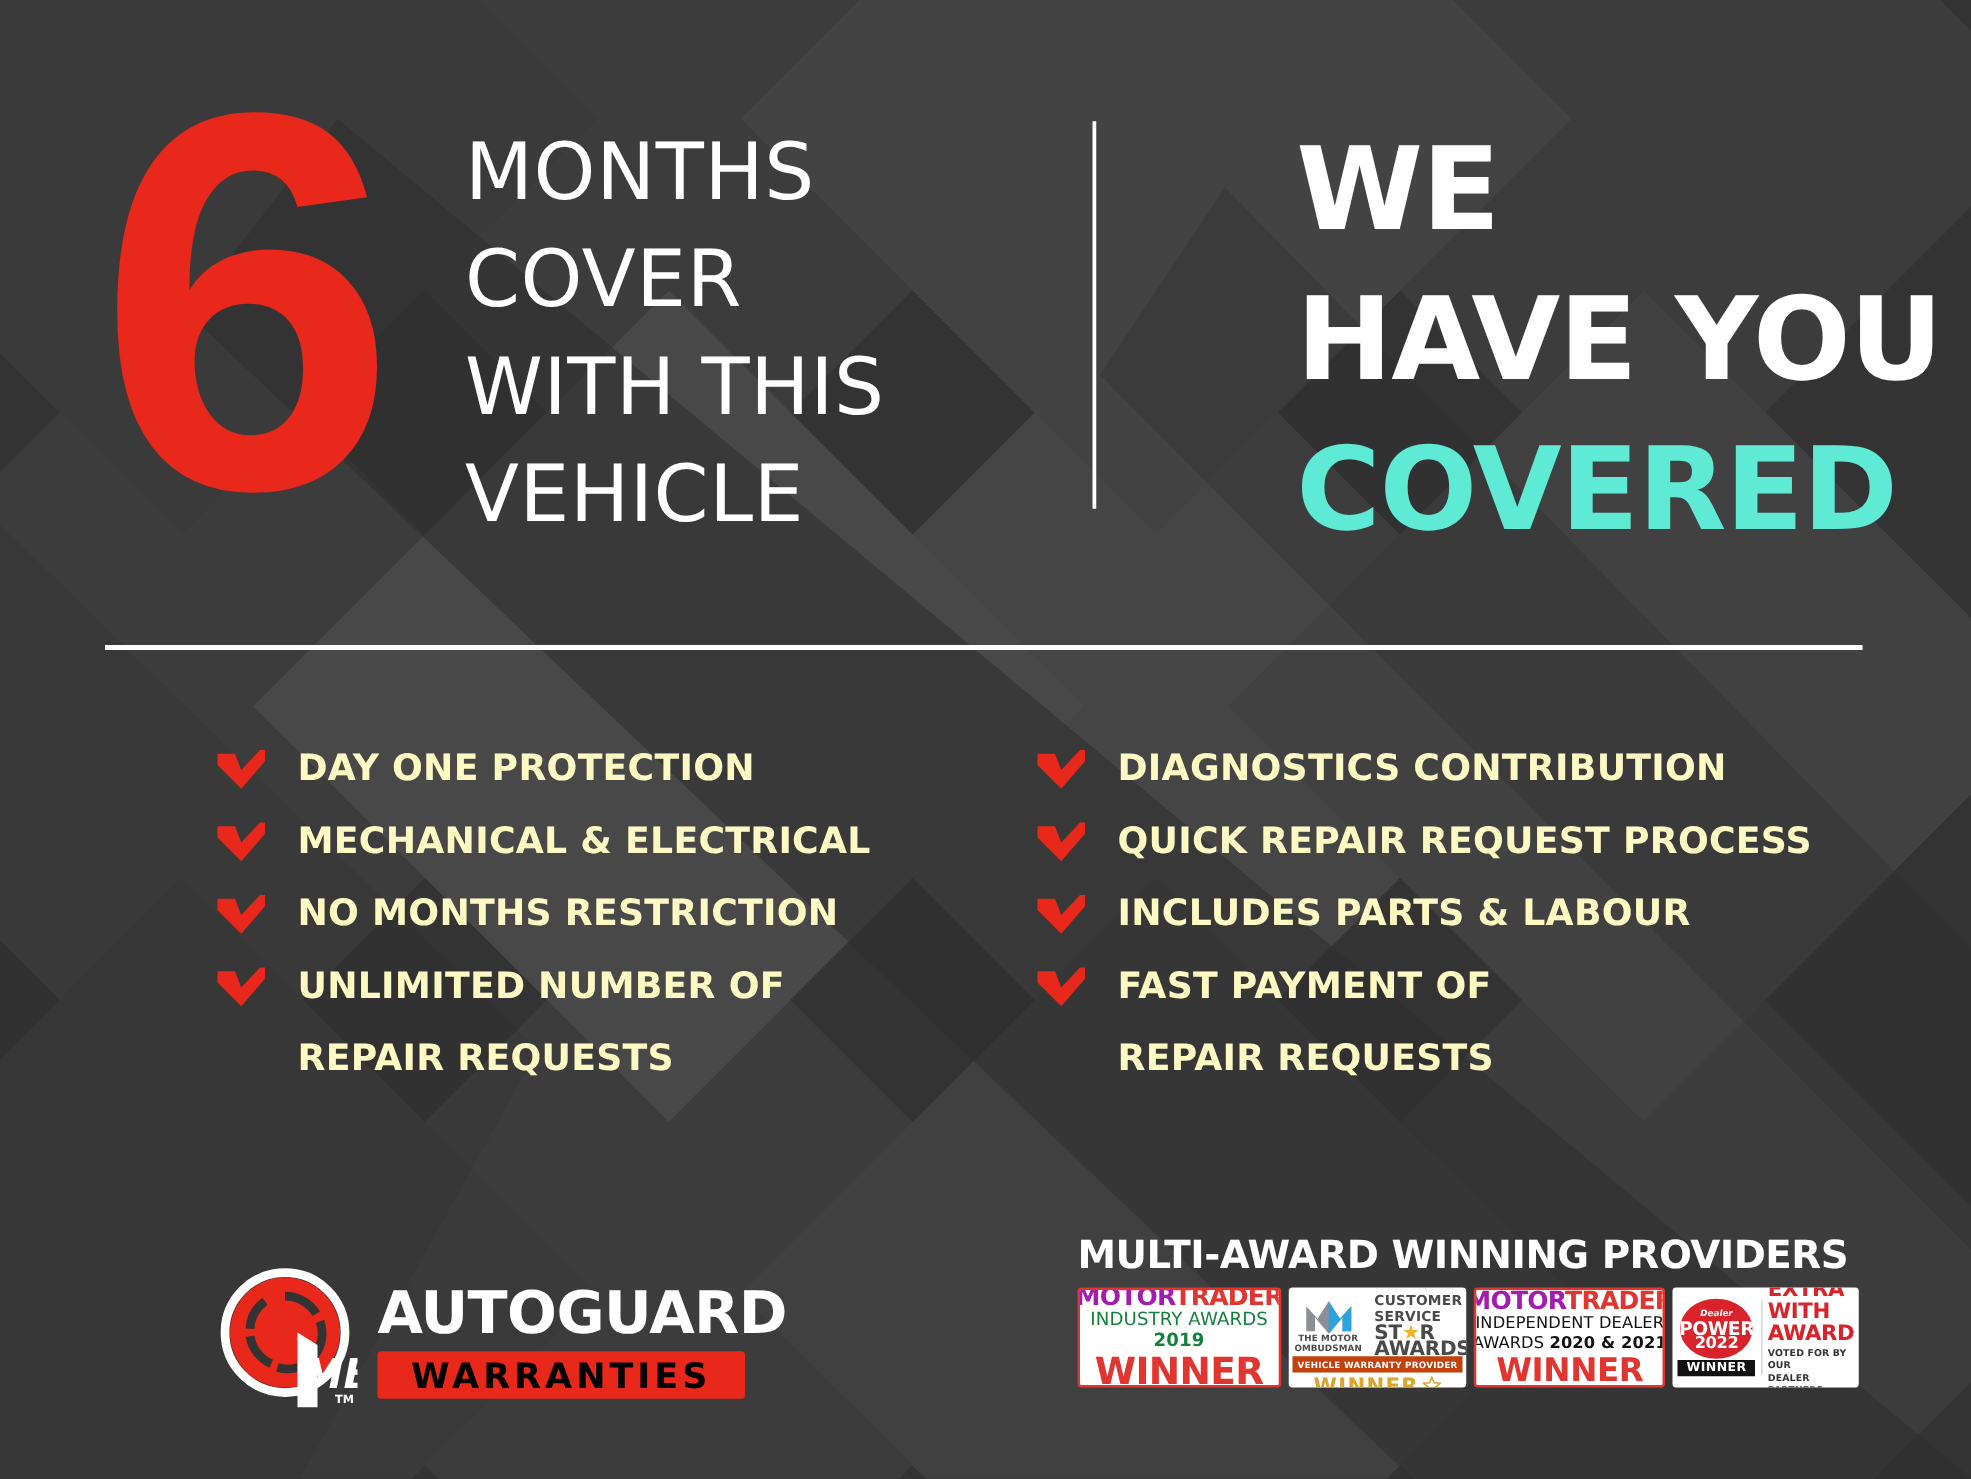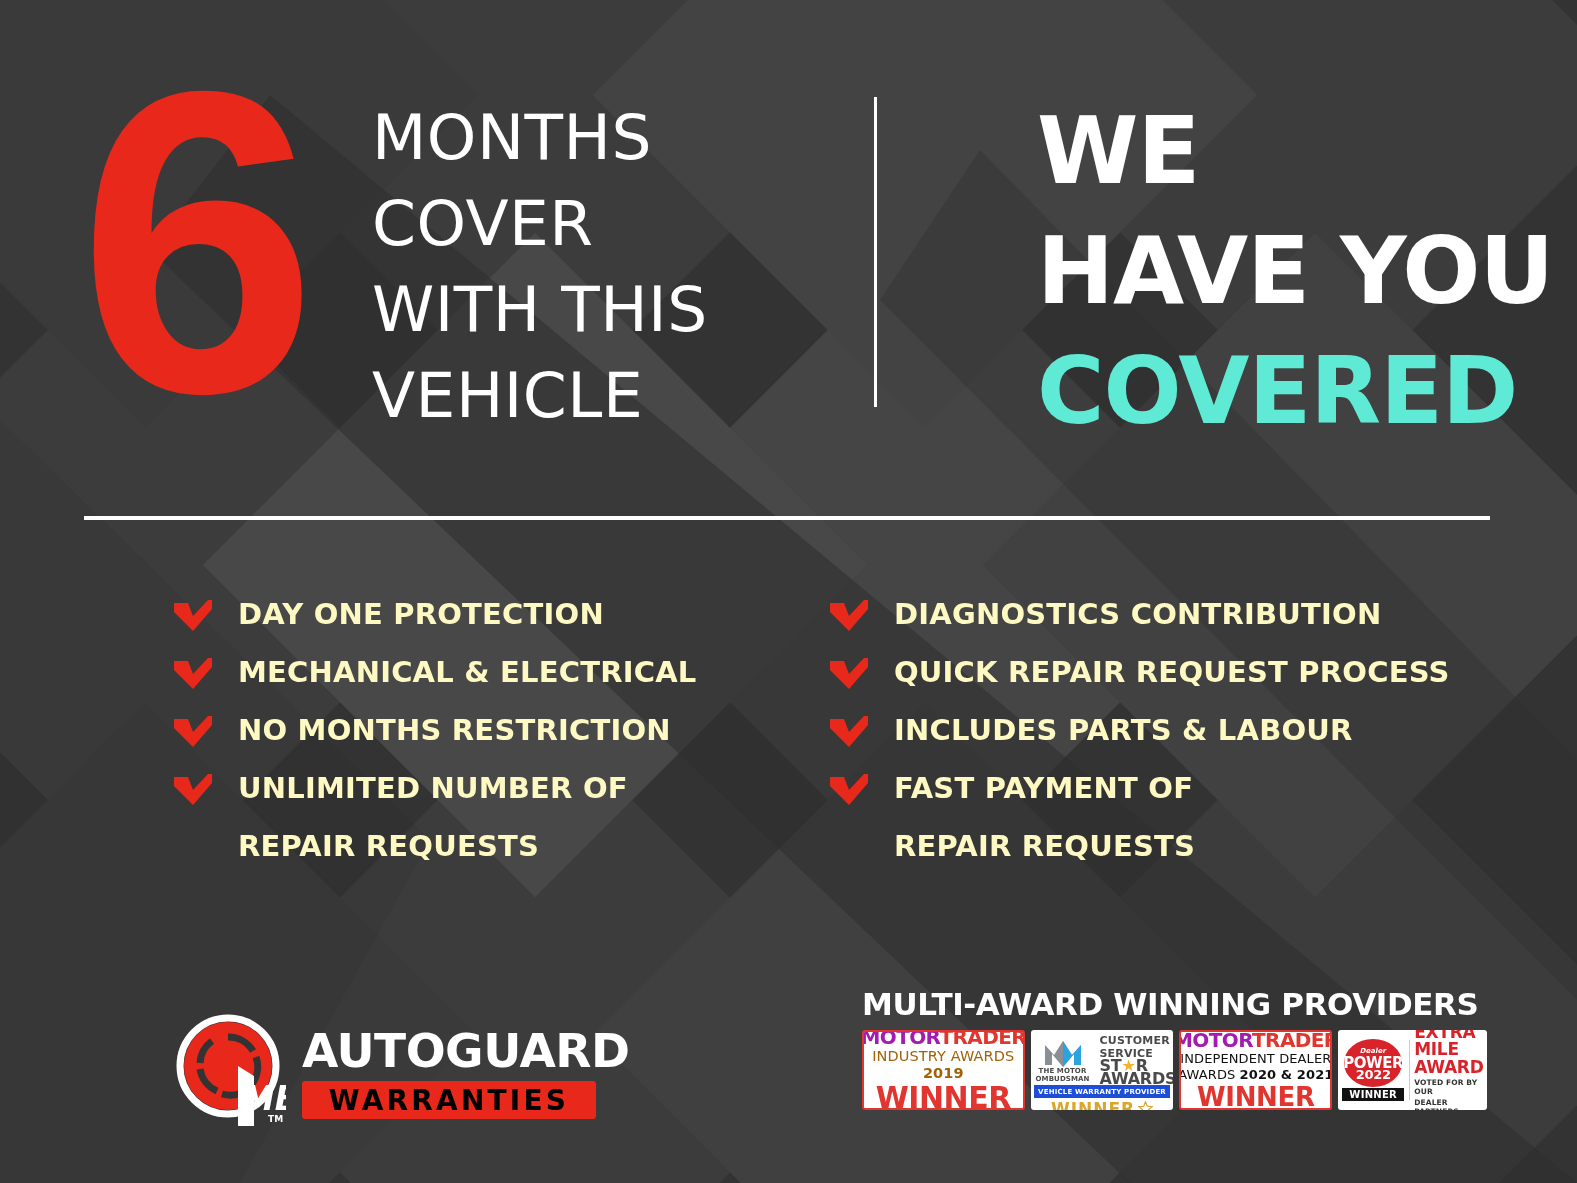--- a/index.html
+++ b/index.html
@@ -162,36 +162,36 @@
     overflow:hidden;
   }
   .badge.b1 { width:166px; height:80px; border:2px solid #e0362f; }
   .badge.b2 { width:146px; height:80px; }
   .badge.b3 { width:156px; height:80px; border:2px solid #e0362f; }
   .badge.b4 { width:152px; height:80px; }
 
   
   .mt-line1 { font-size:20px; font-weight:800; letter-spacing:-0.6px; line-height:21px; font-family:"DejaVu Sans", sans-serif;}
   .mt-line1 .blk { color:#a21caf; } .mt-line1 .red { color:#e0362f; }
-  .mt-line2 { font-size:14.5px; font-weight:500; color:#a16207; line-height:17px; letter-spacing:0.1px; font-family:"DejaVu Sans", sans-serif;}
+  .mt-line2 { font-size:14.5px; font-weight:500; color:#15803d; line-height:17px; letter-spacing:0.1px; font-family:"DejaVu Sans", sans-serif;}
   .mt-line2 b { font-weight:800; }
   .mt-win   { font-size:30px; font-weight:800; color:#e0362f; line-height:31px; letter-spacing:-0.5px; font-family:"DejaVu Sans", sans-serif;}
 
   
   .b2inner { display:flex; flex-direction:column; width:100%; height:100%; justify-content:space-between; }
   .b2top { display:flex; gap:5px; align-items:center; padding:2px 2px 0 2px; }
   .b2om { display:flex; flex-direction:column; align-items:center; width:62px; }
   .b2om-txt { font-size:7px; font-weight:700; color:#4a4a4a; line-height:8px; text-align:center; letter-spacing:0.1px; font-family:"DejaVu Sans", sans-serif;}
   .b2div { width:1px; align-self:stretch; background:#bbb; }
   .b2css { text-align:left; line-height:12.5px; }
   .b2css .s { font-size:11px; font-weight:700; color:#4a4a4a; letter-spacing:0.2px; font-family:"DejaVu Sans", sans-serif;}
   .b2css .big { font-size:16px; font-weight:800; color:#4a4a4a; letter-spacing:-0.2px; font-family:"DejaVu Sans", sans-serif;}
   .b2star { color:#f0b429; }
   .b2band {
-    background:#1d4ed8; width:100%; height:13px;
+    background:#c2410c; width:100%; height:13px;
     display:flex; align-items:center; justify-content:center;
   }
   .b2band span { font-size:7px; font-weight:800; color:#ffffff; letter-spacing:0.2px; font-family:"DejaVu Sans", sans-serif;}
   .b2win {
     display:flex; align-items:center; justify-content:center; gap:3px;
     height:21px;
   }
   .b2win span { font-size:17px; font-weight:800; color:#d9a62a; letter-spacing:1px; font-family:"DejaVu Sans", sans-serif;}
 
   
@@ -449,21 +449,21 @@
             <div class="b4circ">
               <span class="b4dealer">Dealer</span>
               <span class="b4power">POWER</span>
               <span class="b4year">2022</span>
             </div>
             <div class="b4ribbon">WINNER</div>
           </div>
           <div class="b4divv"></div>
           <div class="b4right">
             <div class="b4big">EXTRA</div>
-            <div class="b4big">MILE</div>
+            <div class="b4big">WITH</div>
             <div class="b4big">AWARD</div>
             <div class="b4sub">VOTED FOR BY OUR</div>
             <div class="b4sub">DEALER PARTNERS</div>
           </div>
         </div>
       </div>
 
     </div>
   </section>
 

